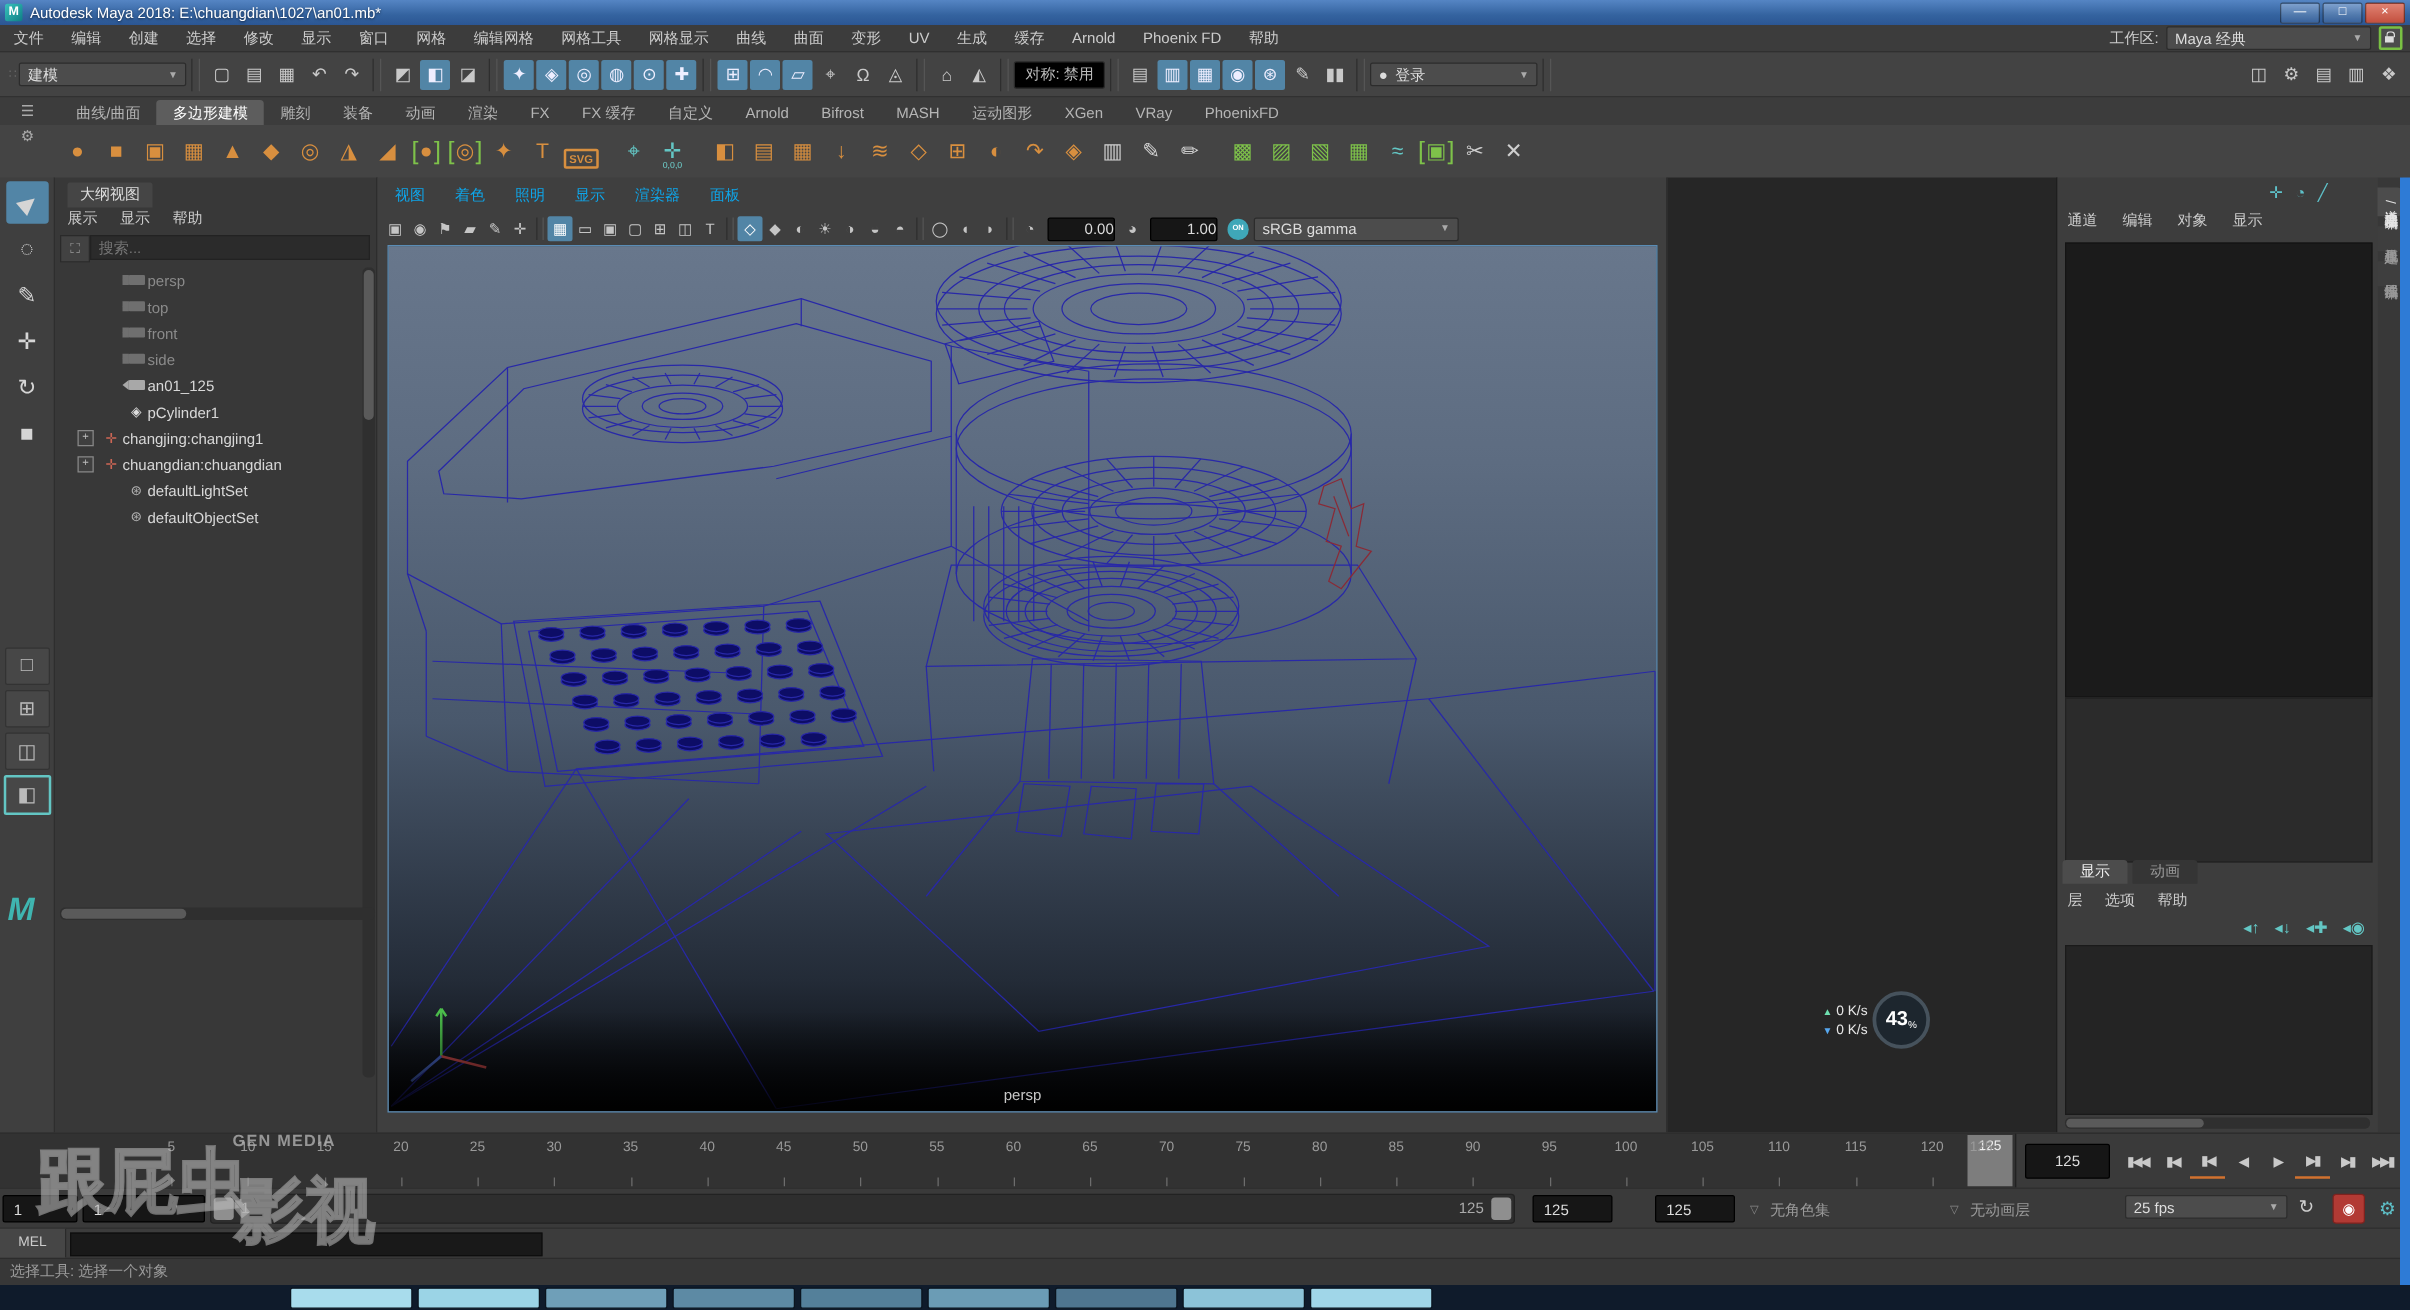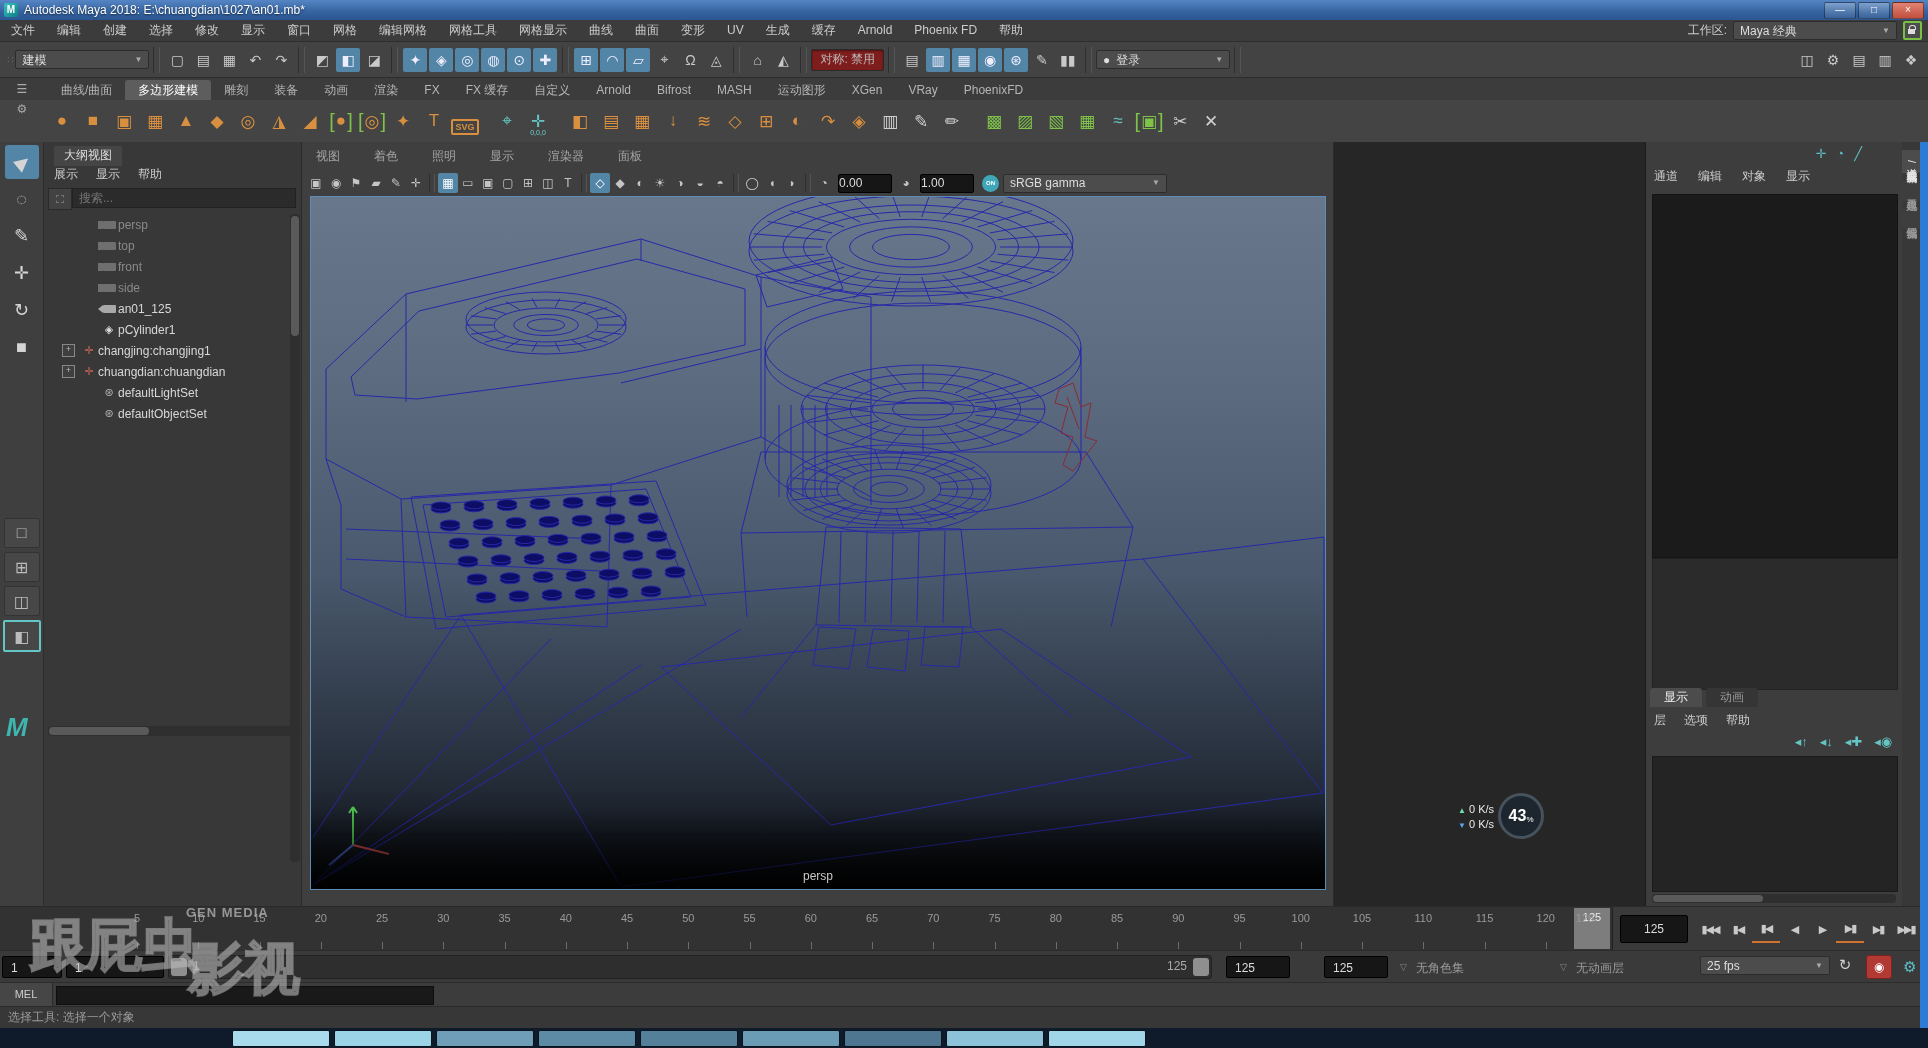--- a/index.html
+++ b/index.html
@@ -31,21 +31,21 @@
   .lockbox::before{content:"";position:absolute;left:4px;top:2px;width:5px;height:4px;border:1px solid #ddd;border-bottom:none;border-radius:3px 3px 0 0;}
   .lockbox::after{content:"";position:absolute;left:3px;top:6px;width:7px;height:5px;background:#ddd;}
   
   #statusline{left:0;top:42px;width:1928px;height:36px;background:#434343;border-bottom:1px solid #2d2d2d;
     display:flex;align-items:center;box-sizing:border-box;padding:0 4px;}
   .grip{color:#666;font-size:10px;letter-spacing:-1px;margin:0 3px;}
   .sl-sep{width:5px;height:26px;margin:0 4px;border-left:1px solid #2e2e2e;border-right:1px solid #555;}
   .icon-btn{width:24px;height:24px;margin:0 1px;border-radius:2px;display:flex;align-items:center;justify-content:center;
     font-size:14px;color:#c9c9c9;position:relative;}
   .icon-btn.on{background:#5285a6;color:#eef;}
-  .sunken{background:#7f1d1d;border:1px solid #2a2a2a;box-shadow:inset 0 1px 2px rgba(0,0,0,.4);
+  .sunken{background:#000000;border:1px solid #2a2a2a;box-shadow:inset 0 1px 2px rgba(0,0,0,.4);
     border-radius:2px;height:20px;line-height:19px;padding:0 8px;color:#bbb;}
   
   #shelf-tabs{left:0;top:78px;width:1928px;height:22px;background:#3c3c3c;display:flex;align-items:flex-end;
     padding-left:48px;box-sizing:border-box;}
   .shelf-tab{padding:0 13px;line-height:20px;color:#b5b5b5;font-size:12px;}
   .shelf-tab.active{background:#5d5d5d;color:#fff;border-radius:3px 3px 0 0;}
   #shelf-left{left:0;top:80px;width:44px;height:58px;display:flex;flex-direction:column;align-items:center;gap:6px;padding-top:2px;color:#aaa;}
   #shelf-icons{left:48px;top:100px;width:1850px;height:42px;display:flex;align-items:center;gap:3px;}
   .shelf-icon{width:28px;height:30px;display:flex;align-items:center;justify-content:center;font-size:17px;position:relative;}
   .shelf-icon .sub{position:absolute;bottom:0px;font-size:7px;color:#6fd3d0;}
@@ -81,26 +81,26 @@
   .ol-icon{width:18px;flex:none;text-align:center;font-size:11px;}
   .cam{display:inline-block;width:13px;height:8px;background:#a8a8a8;border-radius:1px;position:relative;}
   .cam::before{content:"";position:absolute;left:-5px;top:0;border-right:5px solid #a8a8a8;border-top:4px solid transparent;border-bottom:4px solid transparent;}
   .dim .cam,.dim .cam::before{background:#6f6f6f;border-right-color:#6f6f6f;}
   #outliner-vscroll{position:absolute;left:246px;top:72px;width:10px;height:648px;background:#2f2f2f;border-radius:4px;}
   #outliner-vscroll .thumb{position:absolute;left:1px;top:2px;width:8px;height:120px;background:#5a5a5a;border-radius:4px;}
   #outliner-hscroll{position:absolute;left:4px;top:584px;width:252px;height:10px;background:#2f2f2f;border-radius:4px;}
   #outliner-hscroll .thumb{position:absolute;left:1px;top:1px;width:100px;height:8px;background:#5a5a5a;border-radius:4px;}
   
   #viewport{left:302px;top:142px;width:1032px;height:764px;background:#3f3f3f;box-sizing:border-box;border-right:1px solid #2a2a2a;}
-  #vp-menus{position:absolute;left:14px;top:6px;display:flex;gap:34px;color:#a3a3a3;}
+  #vp-menus{position:absolute;left:14px;top:6px;display:flex;gap:24px;color:#0ea5e9;}
   #vp-toolbar{position:absolute;left:4px;top:30px;width:1022px;height:22px;display:flex;align-items:center;}
   .vp-icon{width:20px;height:20px;display:flex;align-items:center;justify-content:center;font-size:12px;color:#c5c5c5;border-radius:2px;}
   .vp-icon.on{background:#5285a6;color:#fff;}
   .vp-sep{width:4px;height:18px;margin:0 3px;border-left:1px solid #2e2e2e;border-right:1px solid #555;}
-  .vp-field{background:#161616;border:1px solid #000;color:#ddd;width:52px;height:17px;line-height:16px;text-align:left;border-radius:2px;margin:0 4px;}
+  .vp-field{background:#161616;border:1px solid #000;color:#ddd;width:52px;height:17px;line-height:16px;text-align:right;border-radius:2px;margin:0 4px;}
   .on-badge{width:17px;height:17px;border-radius:50%;background:#3fa7b8;color:#fff;font-size:6px;font-weight:bold;
     display:flex;align-items:center;justify-content:center;margin:0 4px;}
   #vp-cm-dd{width:150px;}
   #vp-view{position:absolute;left:8px;top:54px;width:1016px;height:694px;border:1px solid #5a8cb5;box-sizing:border-box;
     background:linear-gradient(180deg,#68778c 0%,#5d6c81 25%,#49586c 55%,#232b37 85%,#0b0e13 97%,#050608 100%);overflow:hidden;}
   #persp-label{position:absolute;left:0;right:0;bottom:6px;text-align:center;color:#c8c8c8;font-size:12px;}
   
   #gap-panel{left:1334px;top:142px;width:312px;height:764px;background:#262626;border-right:1px solid #1c1c1c;box-sizing:border-box;}
   #channel-panel{left:1646px;top:142px;width:256px;height:764px;background:#3d3d3d;box-sizing:border-box;}
   #cb-icons{position:absolute;right:40px;top:4px;display:flex;gap:10px;color:#5ec1c9;font-size:13px;}

